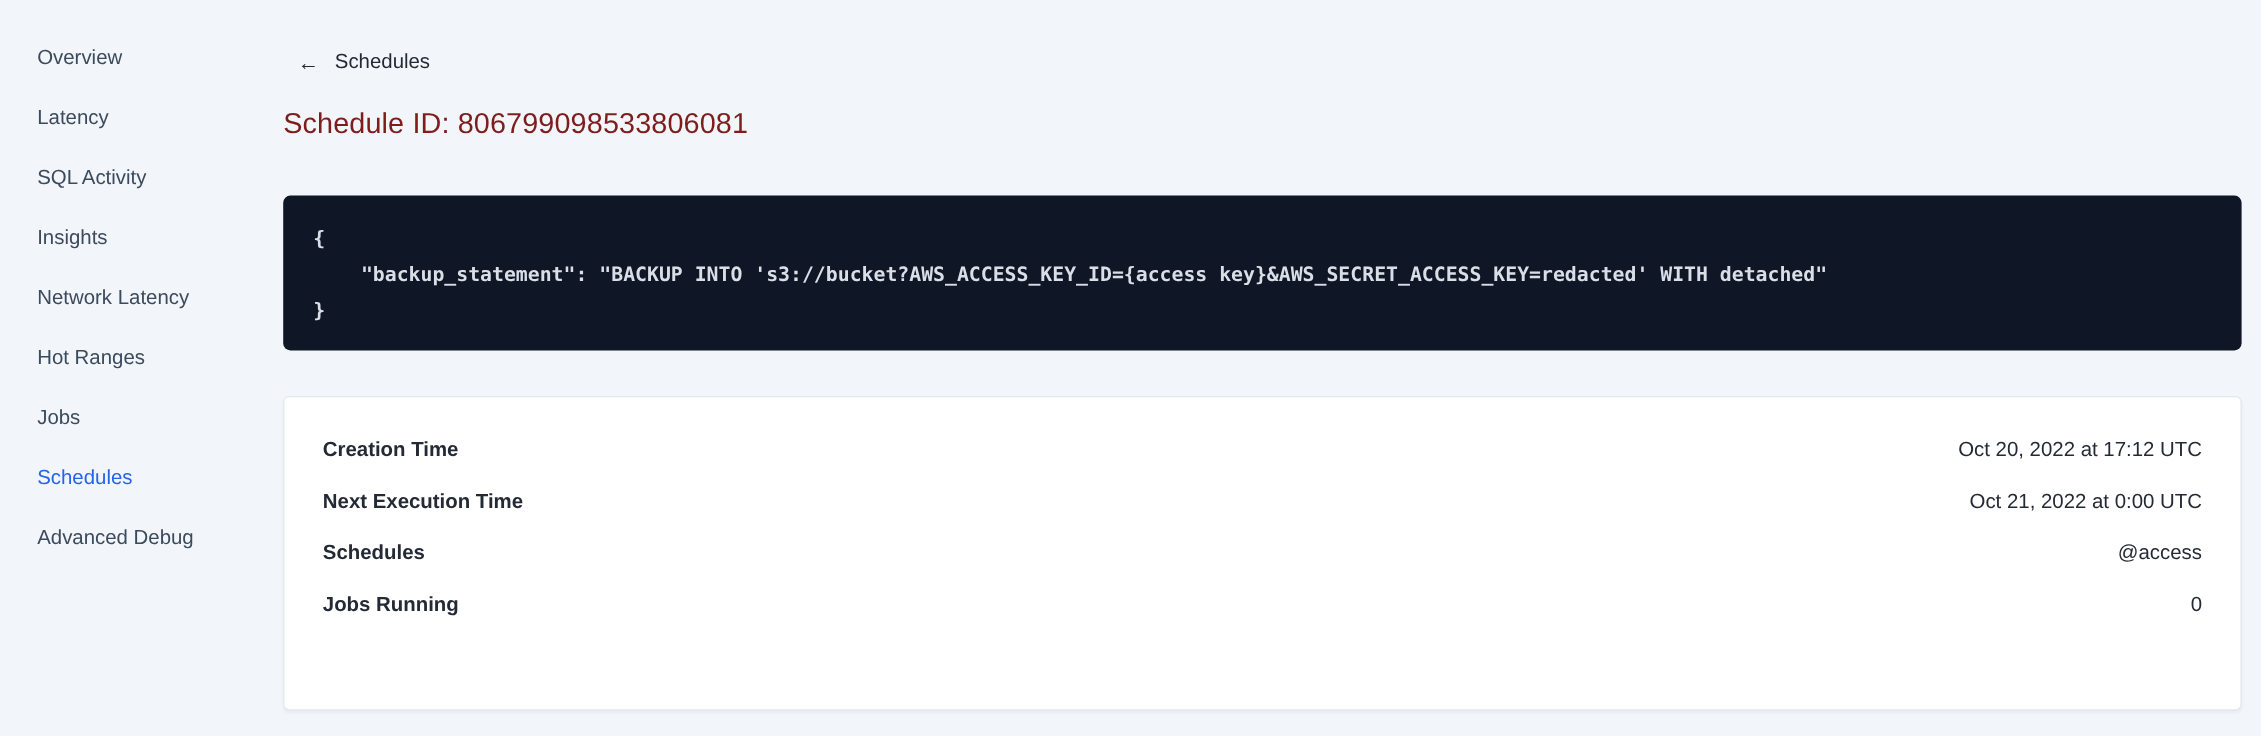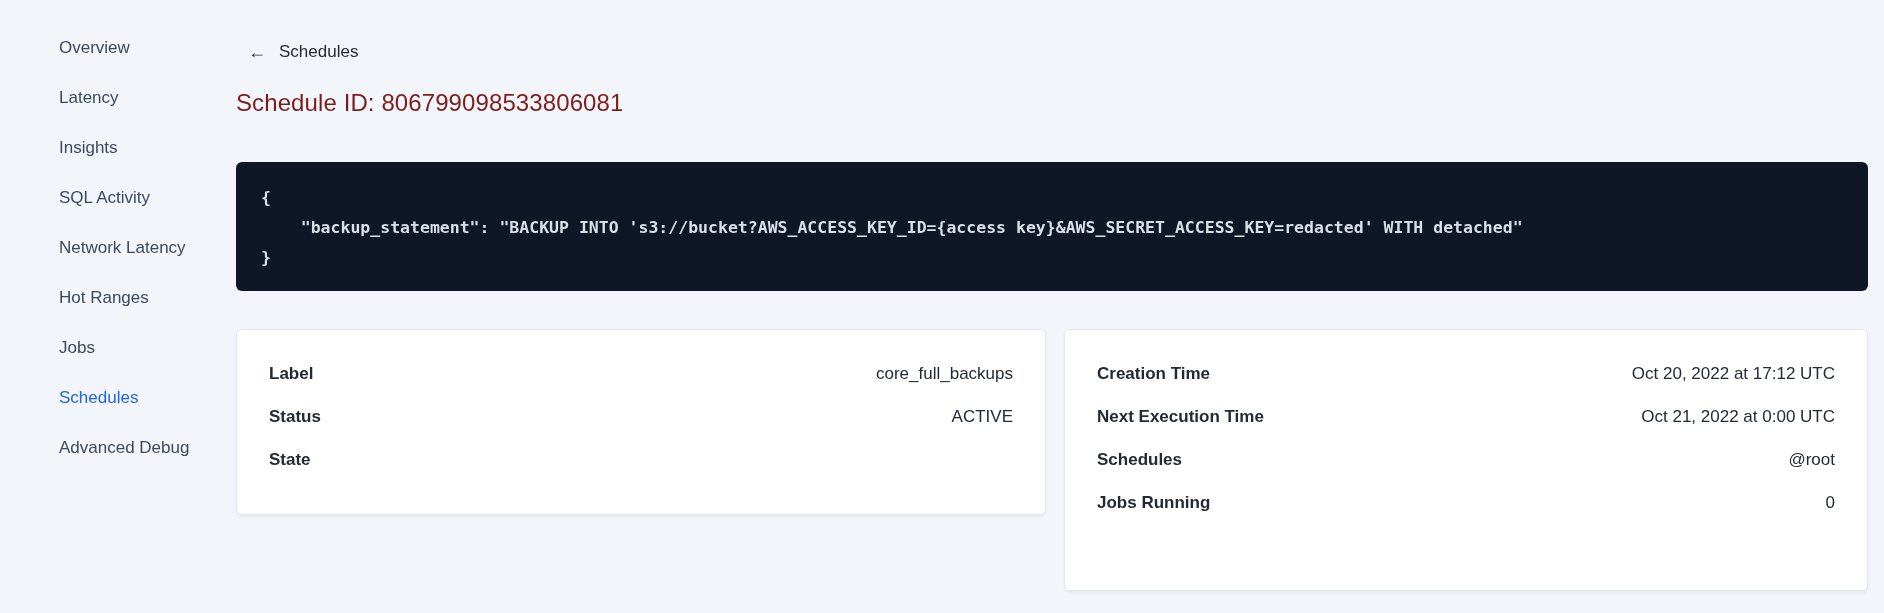--- a/index.html
+++ b/index.html
@@ -10,21 +10,20 @@
     font-family: "Liberation Sans", sans-serif;
     color: #242a35;
   }
   .app { display: flex; width: 100%; height: 100%; }
 
   
   .sidebar {
     width: 216px;
     flex: 0 0 216px;
     padding-top: 23px;
-    padding-left: 28px;
   }
   .side-item {
     height: 50px;
     display: flex;
     align-items: center;
     padding-left: 31px;
     font-size: 17px;
     color: #3c4a5d;
     cursor: pointer;
     white-space: nowrap;
@@ -93,22 +92,22 @@
   .row-value { font-size: 17px; font-weight: 400; color: #242a35; text-align: right; }
 </style>
 </head>
 <body>
 
 <div class="app">
 
   <nav class="sidebar" id="sidebar">
       <div class="side-item">Overview</div>
       <div class="side-item">Latency</div>
+      <div class="side-item">SQL Activity</div>
       <div class="side-item">Insights</div>
-      <div class="side-item">SQL Activity</div>
       <div class="side-item">Network Latency</div>
       <div class="side-item">Hot Ranges</div>
       <div class="side-item">Jobs</div>
       <div class="side-item active">Schedules</div>
       <div class="side-item">Advanced Debug</div>
     </nav>
 
   <main class="content">
 
     <div class="back-row">
@@ -116,46 +115,32 @@
       <span>Schedules</span>
     </div>
 
     <h1 class="page-title">Schedule ID: 806799098533806081</h1>
 
     <pre class="code-block" id="code">{
     "backup_statement": "BACKUP INTO 's3://bucket?AWS_ACCESS_KEY_ID={access key}&amp;AWS_SECRET_ACCESS_KEY=redacted' WITH detached"
 }</pre>
 
     <div class="cards">
-      <section class="card card-left" id="left-card">
-          <div class="card-row">
-            <span class="row-label">Label</span>
-            <span class="row-value">core_full_backups</span>
-          </div>
-          <div class="card-row">
-            <span class="row-label">Status</span>
-            <span class="row-value">ACTIVE</span>
-          </div>
-          <div class="card-row">
-            <span class="row-label">State</span>
-            <span class="row-value"></span>
-          </div>
-        </section>
       <section class="card card-right" id="right-card">
           <div class="card-row">
             <span class="row-label">Creation Time</span>
             <span class="row-value">Oct 20, 2022 at 17:12 UTC</span>
           </div>
           <div class="card-row">
             <span class="row-label">Next Execution Time</span>
             <span class="row-value">Oct 21, 2022 at 0:00 UTC</span>
           </div>
           <div class="card-row">
             <span class="row-label">Schedules</span>
-            <span class="row-value">@root</span>
+            <span class="row-value">@access</span>
           </div>
           <div class="card-row">
             <span class="row-label">Jobs Running</span>
             <span class="row-value">0</span>
           </div>
         </section>
     </div>
 
   </main>
 </div>

